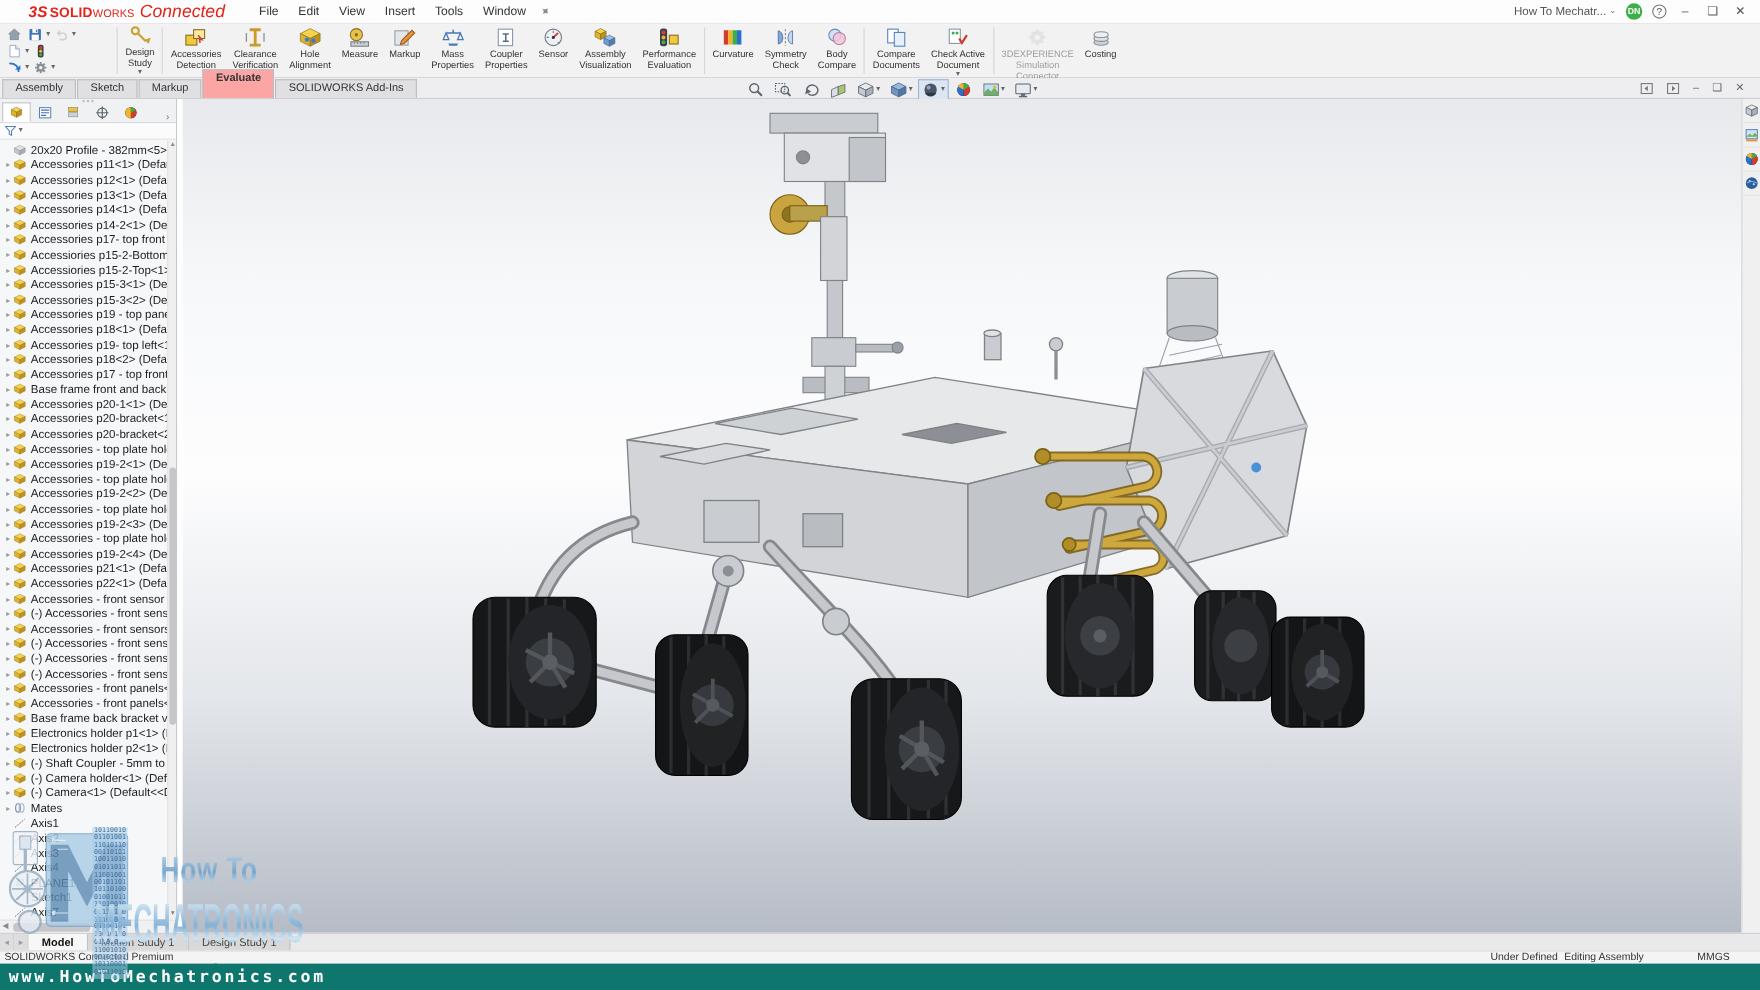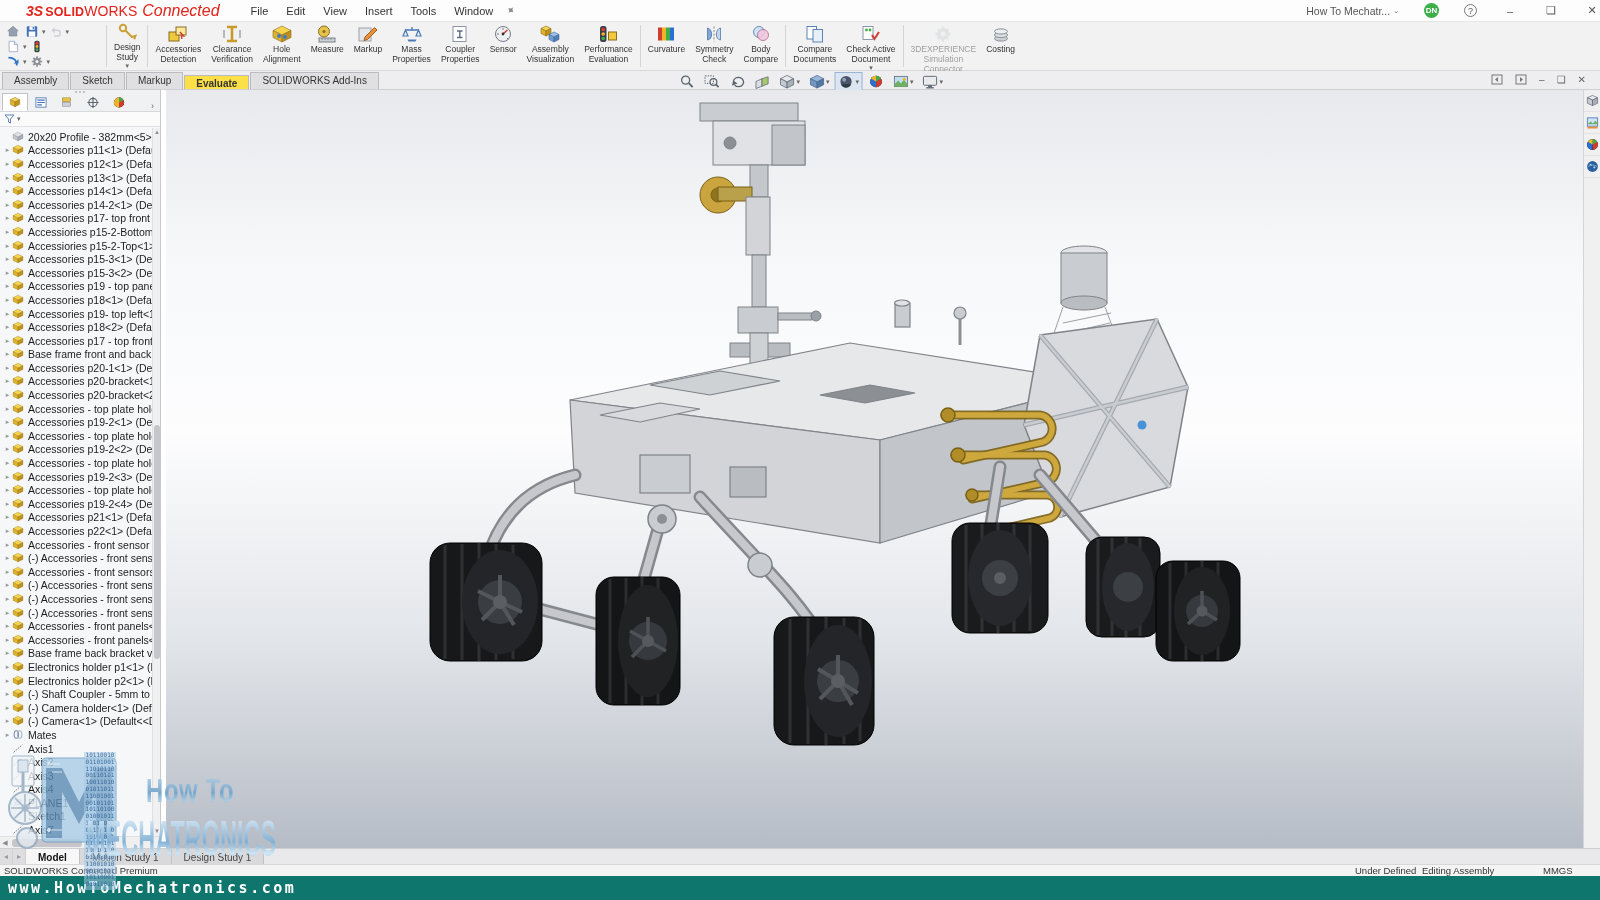--- a/index.html
+++ b/index.html
@@ -3,27 +3,27 @@
 <meta charset="utf-8">
 <style>
   *{box-sizing:border-box;margin:0;padding:0}
   html,body{width:1600px;height:900px;overflow:hidden}
   body{font-family:"Liberation Sans",sans-serif;position:relative;background:#fff;font-size:11px;color:#222}
   
   .titlebar{position:absolute;top:0;left:0;width:1600px;height:22px;background:#fdfdfd;border-bottom:1px solid #e6e6e8;display:flex;align-items:center}
   .sw-logo{display:flex;align-items:baseline;gap:2px;margin-left:26px;color:#e2231a;white-space:nowrap}
   .sw-logo .ds{font-weight:bold;font-style:italic;font-size:14px}
   .sw-logo .solid{font-weight:bold;font-size:12.5px;letter-spacing:.2px}
-  .sw-logo .works{font-weight:400;font-size:14px}
+  .sw-logo .works{font-weight:400;font-size:10px}
   .sw-logo .conn{font-style:italic;font-size:16px;margin-left:3px}
   .menubar{display:flex;margin-left:22px}
   .menu-item{padding:3px 9px;font-size:11px;color:#333;cursor:default}
   .pin-icon{margin-left:4px;color:#8a8a8e;font-size:11px;transform:rotate(40deg)}
   .doc-title{position:absolute;left:0;right:0;text-align:center;font-size:11px;color:#444;pointer-events:none}
-  .tb-right{margin-left:auto;display:flex;align-items:center;gap:25px;}
+  .tb-right{margin-left:auto;display:flex;align-items:center;gap:9px;padding-right:10px}
   .account{font-size:10.5px;color:#555;display:flex;align-items:center;gap:3px}
   .avatar{width:15px;height:15px;border-radius:50%;background:#3daf49;color:#fff;font-size:8px;font-weight:bold;display:flex;align-items:center;justify-content:center}
   .help-circ{width:13px;height:13px;border-radius:50%;border:1px solid #777;color:#555;font-size:9px;display:flex;align-items:center;justify-content:center}
   .winbtn{color:#555;font-size:11px;width:16px;text-align:center}
   
   .ribbon{position:absolute;top:22px;left:0;width:1600px;height:49px;background:#f2f2f3;border-bottom:1px solid #d8d8da;display:flex;align-items:stretch}
   .qa-block{width:104px;padding:2px 4px;display:flex;flex-direction:column;justify-content:space-between}
   .qa-row{display:flex;align-items:center;gap:1px}
   .qa-btn{width:18px;height:15px;display:flex;align-items:center;justify-content:center}
   .qa-btn svg{width:14px;height:13px}
@@ -34,21 +34,21 @@
   .rib-btn .ric{width:22px;height:20px}
   .rib-btn .ric svg{width:22px;height:20px}
   .rib-lbl{font-size:8.5px;line-height:9px;text-align:center;color:#333;margin-top:1px}
   .rib-btn.disabled{opacity:.45;pointer-events:none}
   .rib-btn .caret{margin-top:1px}
   .design-study{justify-content:flex-end}
   
   .tabband{position:absolute;top:71px;left:0;width:1600px;height:19px;background:#eeeef0;border-bottom:1px solid #cfcfd2}
   .rtabs{display:flex;height:100%;align-items:flex-end;padding-left:2px}
   .rtab{font-size:10px;color:#333;padding:2px 11px 3px;background:#e0e0e2;border:1px solid #bcbcc0;border-bottom:none;margin-right:1px}
-  .rtab.active{background:#fde047;font-weight:bold;padding-bottom:0}
+  .rtab.active{background:#fca5a5;font-weight:bold;padding-bottom:12px}
   
   .headsup{position:absolute;top:72px;left:50%;transform:translateX(-46%);display:flex;align-items:center;gap:2px}
   .hu-btn{display:flex;align-items:center;padding:1px 2px;border:1px solid transparent}
   .hu-btn.active{background:#dce6f2;border-color:#9ab4d4}
   .hu-btn svg{width:17px;height:15px}
   .hu-btn .caret{margin-left:1px}
   .docwin-ctl{position:absolute;top:74px;right:14px;display:flex;align-items:center;gap:12px;color:#666;font-size:10px}
   .docwin-ctl svg{width:12px;height:11px}
   
   .content{position:absolute;top:90px;left:0;width:1600px;height:758px}

